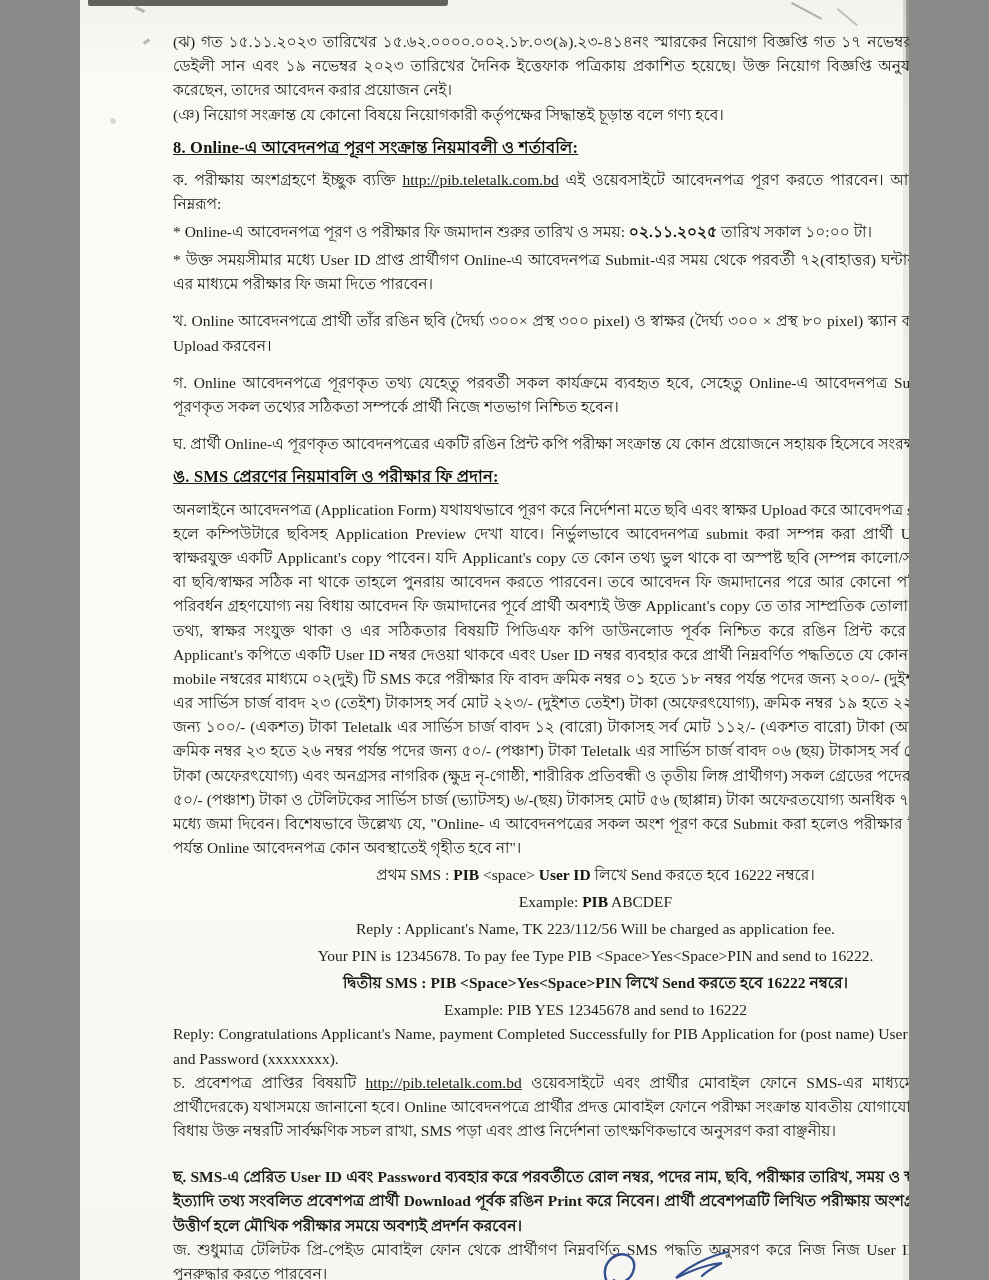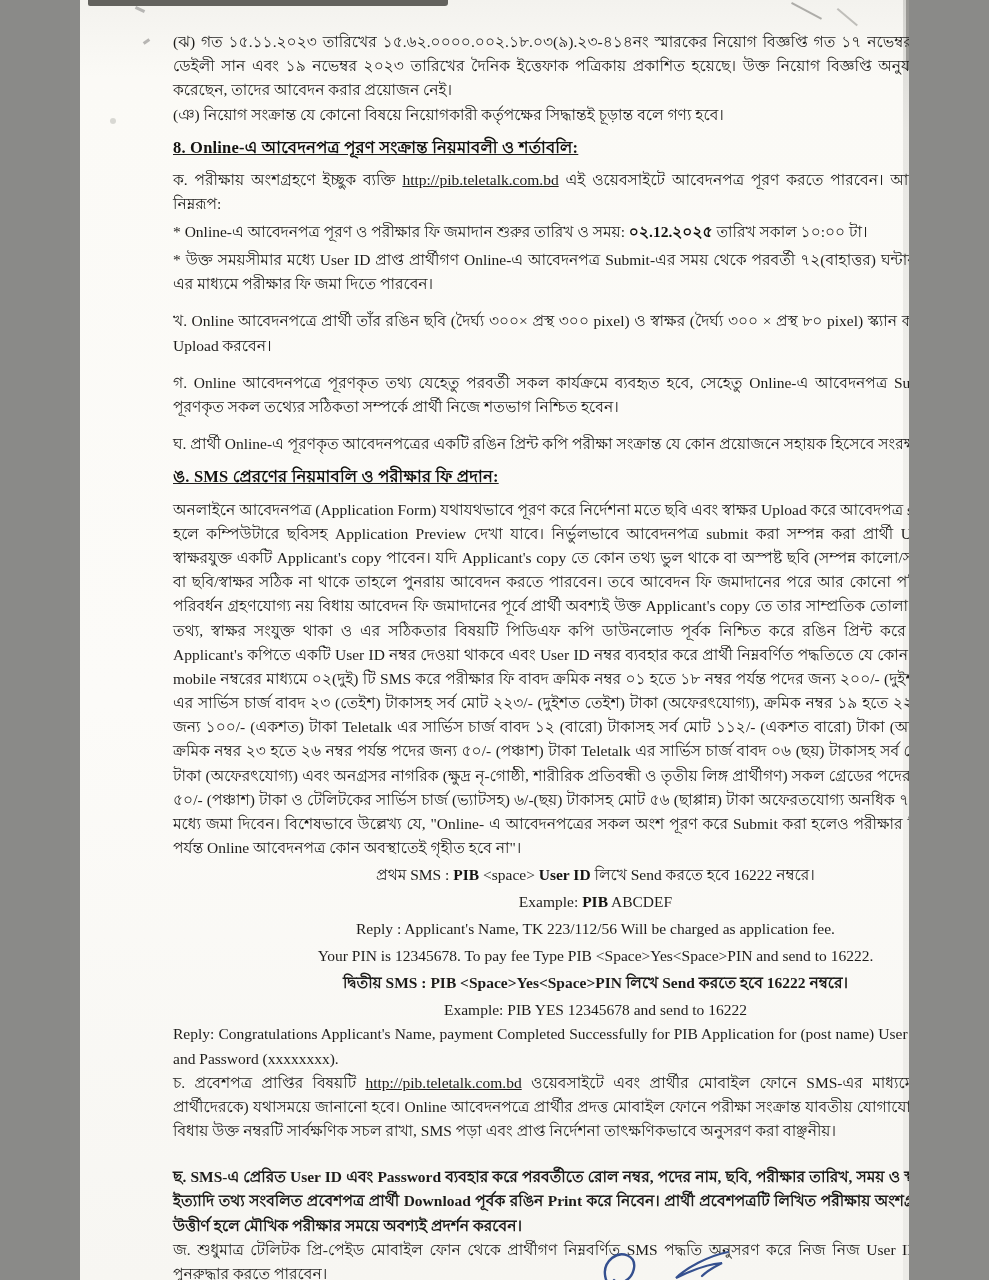--- a/index.html
+++ b/index.html
@@ -63,21 +63,21 @@
 
   <div class="content">
 
     <p class="dense"><span>(ঝ) গত ১৫.১১.২০২৩ তারিখের ১৫.৬২.০০০০.০০২.১৮.০৩(৯).২৩-৪১৪নং স্মারকের নিয়োগ বিজ্ঞপ্তি গত ১৭ নভেম্বর ২০২৩ তারিখের ডেইলী সান এবং ১৯ নভেম্বর ২০২৩ তারিখের দৈনিক ইত্তেফাক পত্রিকায় প্রকাশিত হয়েছে। উক্ত নিয়োগ বিজ্ঞপ্তি অনুযায়ী যারা আবেদন করেছেন, তাদের আবেদন করার প্রয়োজন নেই।</span></p>
     <p class="one-line"><span>(ঞ) নিয়োগ সংক্রান্ত যে কোনো বিষয়ে নিয়োগকারী কর্তৃপক্ষের সিদ্ধান্তই চূড়ান্ত বলে গণ্য হবে।</span></p>
 
     <p class="heading"><strong>8. Online-এ আবেদনপত্র পূরণ সংক্রান্ত নিয়মাবলী ও শর্তাবলি:</strong></p>
 
     <p class="dense gap-sm"><span>ক. পরীক্ষায় অংশগ্রহণে ইচ্ছুক ব্যক্তি </span><span class="u">http://pib.teletalk.com.bd</span><span> এই ওয়েবসাইটে আবেদনপত্র পূরণ করতে পারবেন। আবেদনের সময়সীমা নিম্নরূপ:</span></p>
 
-    <p class="bullet gap-md"><span>* Online-এ আবেদনপত্র পূরণ ও পরীক্ষার ফি জমাদান শুরুর তারিখ ও সময়:  </span><strong>০২.12.২০২৫</strong><span> তারিখ সকাল ১০:০০ টা।</span></p>
+    <p class="bullet gap-md"><span>* Online-এ আবেদনপত্র পূরণ ও পরীক্ষার ফি জমাদান শুরুর তারিখ ও সময়:  </span><strong>০২.১১.২০২৫</strong><span> তারিখ সকাল ১০:০০ টা।</span></p>
     <p class="bullet wrap"><span>* উক্ত সময়সীমার মধ্যে User ID প্রাপ্ত প্রার্থীগণ Online-এ আবেদনপত্র Submit-এর সময় থেকে পরবর্তী ৭২(বাহাত্তর) ঘন্টার মধ্যে এসএমএস এর মাধ্যমে পরীক্ষার ফি জমা দিতে পারবেন।</span></p>
 
     <p class="dense gap-md"><span>খ. Online আবেদনপত্রে প্রার্থী তাঁর রঙিন ছবি (দৈর্ঘ্য ৩০০× প্রস্থ ৩০০ pixel) ও স্বাক্ষর (দৈর্ঘ্য ৩০০ × প্রস্থ ৮০ pixel) স্ক্যান করে নির্ধারিত স্থানে Upload করবেন।</span></p>
     <p class="dense gap-md"><span>গ. Online আবেদনপত্রে পূরণকৃত তথ্য যেহেতু পরবর্তী সকল কার্যক্রমে ব্যবহৃত হবে, সেহেতু Online-এ আবেদনপত্র Submit করার পূর্বেই পূরণকৃত সকল তথ্যের সঠিকতা সম্পর্কে প্রার্থী নিজে শতভাগ নিশ্চিত হবেন।</span></p>
     <p class="one-line gap-md"><span>ঘ. প্রার্থী Online-এ পূরণকৃত আবেদনপত্রের একটি রঙিন প্রিন্ট কপি পরীক্ষা সংক্রান্ত যে কোন প্রয়োজনে সহায়ক হিসেবে সংরক্ষণ করবেন।</span></p>
 
     <p class="heading"><strong>ঙ. SMS প্রেরণের নিয়মাবলি ও পরীক্ষার ফি প্রদান:</strong></p>
 
     <p class="dense"><span>অনলাইনে আবেদনপত্র (Application Form) যথাযথভাবে পূরণ করে নির্দেশনা মতে ছবি এবং স্বাক্ষর Upload করে আবেদপত্র submit করা সম্পন্ন হলে কম্পিউটারে ছবিসহ Application Preview দেখা যাবে। নির্ভুলভাবে আবেদনপত্র submit করা সম্পন্ন করা প্রার্থী User ID ছবি এবং স্বাক্ষরযুক্ত একটি Applicant's copy পাবেন। যদি Applicant's copy তে কোন তথ্য ভুল থাকে বা অস্পষ্ট ছবি (সম্পন্ন কালো/সম্পন্ন সাদা ঘোলা) বা ছবি/স্বাক্ষর সঠিক না থাকে তাহলে পুনরায় আবেদন করতে পারবেন। তবে আবেদন ফি জমাদানের পরে আর কোনো পরিবর্তন/পরিমার্জন/পরিবর্ধন গ্রহণযোগ্য নয় বিধায় আবেদন ফি জমাদানের পূর্বে প্রার্থী অবশ্যই উক্ত Applicant's copy তে তার সাম্প্রতিক তোলা রঙিন ছবি, নির্ভুল তথ্য, স্বাক্ষর সংযুক্ত থাকা ও এর সঠিকতার বিষয়টি পিডিএফ কপি ডাউনলোড পূর্বক নিশ্চিত করে রঙিন প্রিন্ট করে সংরক্ষণ করবেন। Applicant's কপিতে একটি User ID নম্বর দেওয়া থাকবে এবং User ID নম্বর ব্যবহার করে প্রার্থী নিম্নবর্ণিত পদ্ধতিতে যে কোন Teletalk pre-paid mobile নম্বরের মাধ্যমে ০২(দুই) টি SMS করে পরীক্ষার ফি বাবদ ক্রমিক নম্বর ০১ হতে ১৮ নম্বর পর্যন্ত পদের জন্য ২০০/- (দুইশত) টাকা Teletalk এর সার্ভিস চার্জ বাবদ ২৩ (তেইশ) টাকাসহ সর্ব মোট ২২৩/- (দুইশত তেইশ) টাকা (অফেরৎযোগ্য), ক্রমিক নম্বর ১৯ হতে ২২ নম্বর পর্যন্ত পদের জন্য ১০০/- (একশত) টাকা Teletalk এর সার্ভিস চার্জ বাবদ ১২ (বারো) টাকাসহ সর্ব মোট ১১২/- (একশত বারো) টাকা (অফেরৎযোগ্য), এবং ক্রমিক নম্বর ২৩ হতে ২৬ নম্বর পর্যন্ত পদের জন্য ৫০/- (পঞ্চাশ) টাকা Teletalk এর সার্ভিস চার্জ বাবদ ০৬ (ছয়) টাকাসহ সর্ব মোট ৫৬/- (ছাপ্পান্ন) টাকা (অফেরৎযোগ্য) এবং অনগ্রসর নাগরিক (ক্ষুদ্র নৃ-গোষ্ঠী, শারীরিক প্রতিবন্ধী ও তৃতীয় লিঙ্গ প্রার্থীগণ) সকল গ্রেডের পদের পরীক্ষার ফি বাবদ ৫০/- (পঞ্চাশ) টাকা ও টেলিটকের সার্ভিস চার্জ (ভ্যাটসহ) ৬/-(ছয়) টাকাসহ মোট ৫৬ (ছাপ্পান্ন) টাকা অফেরতযোগ্য অনধিক ৭২ (বাহাত্তর) ঘন্টার মধ্যে জমা দিবেন। বিশেষভাবে উল্লেখ্য যে, "Online- এ আবেদনপত্রের সকল অংশ পূরণ করে Submit করা হলেও পরীক্ষার ফি জমা না দেওয়া পর্যন্ত Online আবেদনপত্র কোন অবস্থাতেই গৃহীত হবে না"।</span></p>
 

